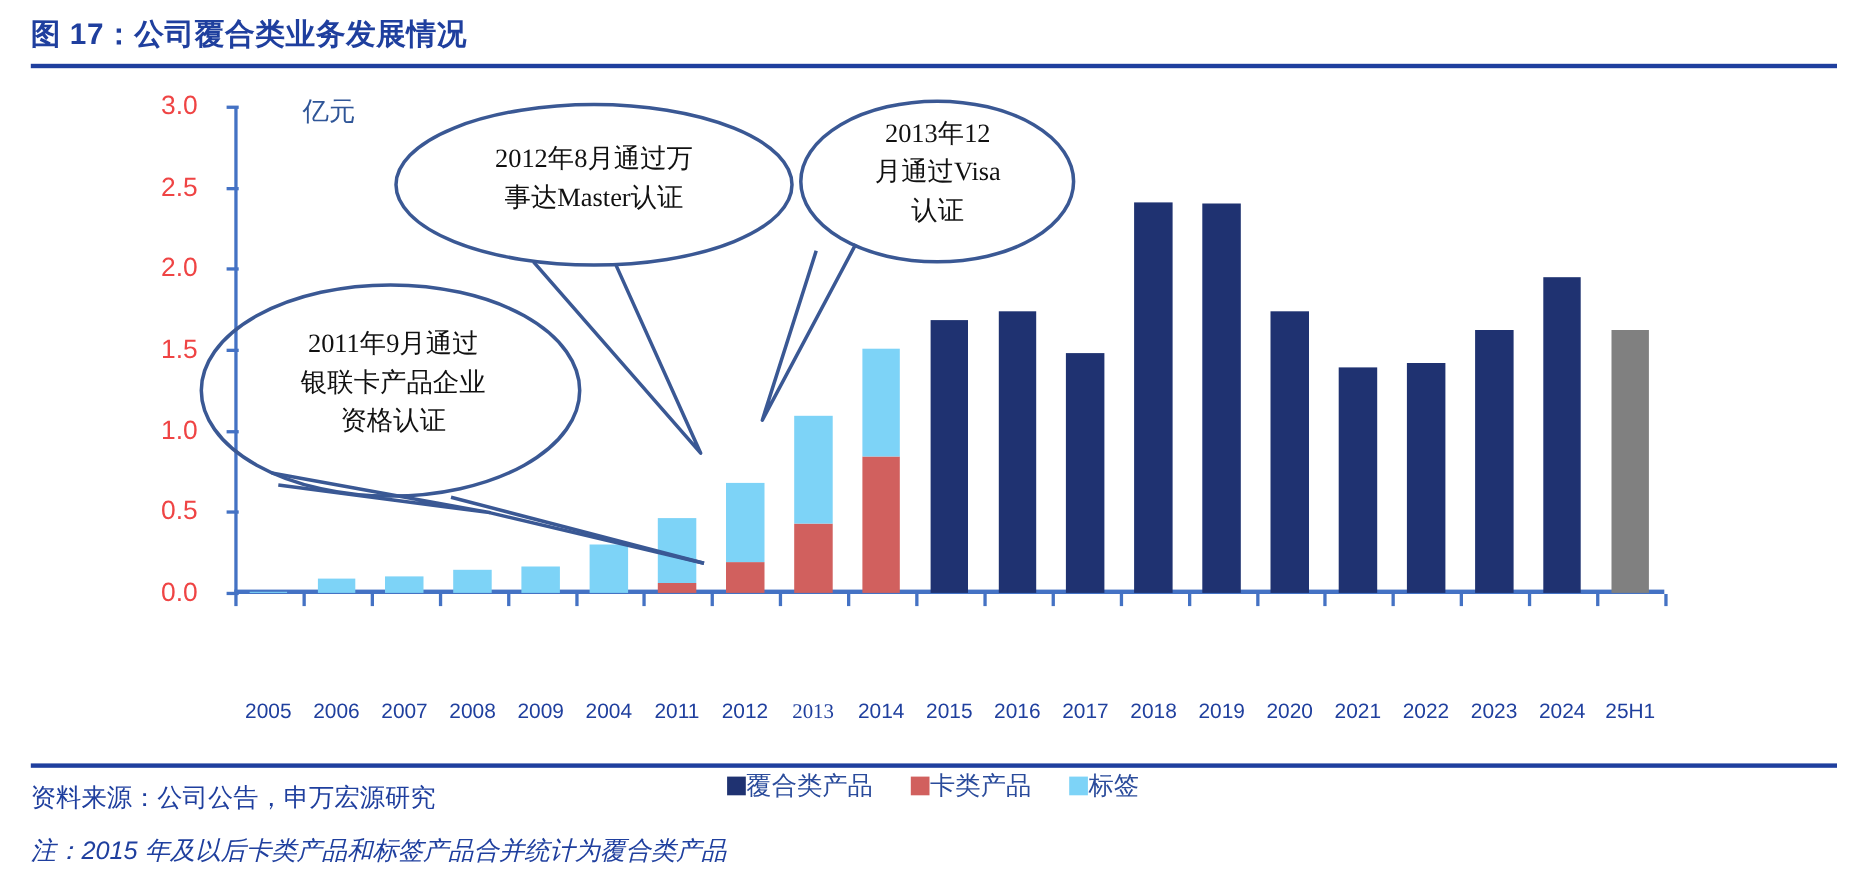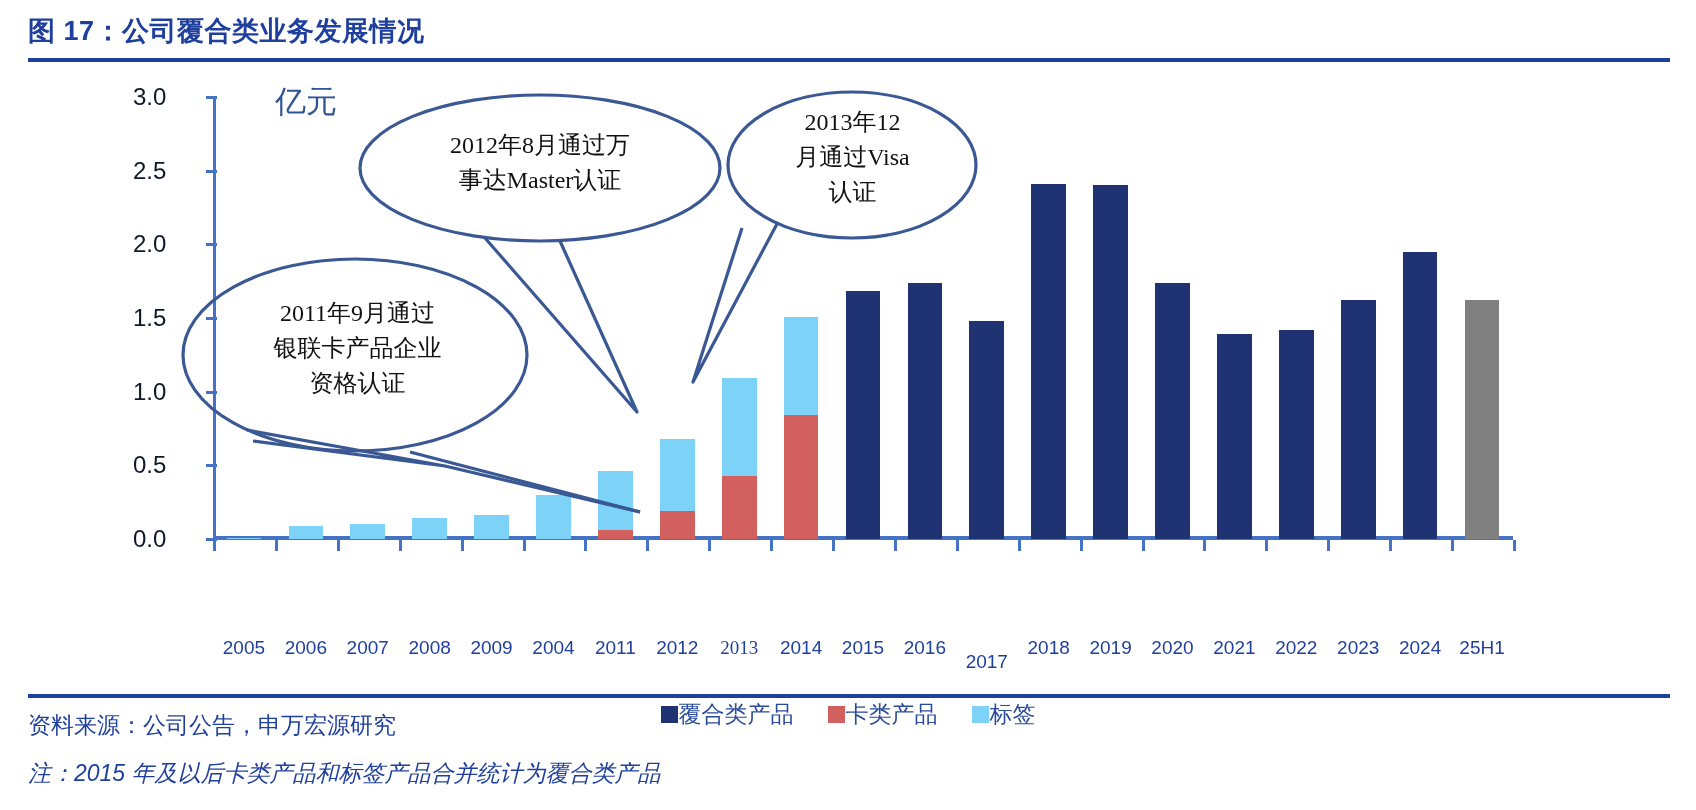--- a/index.html
+++ b/index.html
@@ -24,27 +24,27 @@
   .plot{position:absolute;left:0;top:78px;width:1696px;height:500px;}
 
   .y-axis-line{
     position:absolute;left:213px;top:19px;width:3px;height:442px;background:#4472c4;
   }
   .x-axis-line{
     position:absolute;left:213px;top:458px;width:1300px;height:4px;background:#4472c4;
   }
   .ytick{position:absolute;left:206px;width:11px;height:3px;background:#4472c4;}
   .ytick-label{
-    position:absolute;right:0;width:60px;text-align:left;
-    font-size:24px;color:#0f172a;line-height:24px;
+    position:absolute;right:0;width:60px;text-align:center;
+    font-size:24px;color:#ef4444;line-height:24px;
   }
   .xtick{position:absolute;top:462px;width:3px;height:11px;background:#4472c4;}
 
   .unit-label{
-    position:absolute;left:275px;top:12px;font-size:31px;color:#2f5597;line-height:24px;
+    position:absolute;left:275px;top:12px;font-size:24px;color:#2f5597;line-height:24px;
   }
 
   
   .bars{position:absolute;left:213px;top:19px;width:1300px;height:442px;}
   .bar-group{position:absolute;bottom:0;}
   .seg{position:absolute;left:0;width:100%;}
   .seg.navy{background:#1f3271;}
   .seg.red{background:#d1605e;}
   .seg.blue{background:#7dd3f7;}
   .seg.gray{background:#808080;}
@@ -219,21 +219,21 @@
         <div class="xlabel" style="left: 123.81px; width: 61.9048px;">2007</div>
         <div class="xlabel" style="left: 185.714px; width: 61.9048px;">2008</div>
         <div class="xlabel" style="left: 247.619px; width: 61.9048px;">2009</div>
         <div class="xlabel" style="left: 309.524px; width: 61.9048px;">2004</div>
         <div class="xlabel" style="left: 371.429px; width: 61.9048px;">2011</div>
         <div class="xlabel" style="left: 433.333px; width: 61.9048px;">2012</div>
         <div class="xlabel" style="left: 495.238px; width: 61.9048px; font-family: Liberation Serif, serif;">2013</div>
         <div class="xlabel" style="left: 557.143px; width: 61.9048px;">2014</div>
         <div class="xlabel" style="left: 619.048px; width: 61.9048px;">2015</div>
         <div class="xlabel" style="left: 680.952px; width: 61.9048px;">2016</div>
-        <div class="xlabel" style="left: 742.857px; width: 61.9048px; margin-top: 14px;">2017</div>
+        <div class="xlabel" style="left: 742.857px; width: 61.9048px;">2017</div>
         <div class="xlabel" style="left: 804.762px; width: 61.9048px;">2018</div>
         <div class="xlabel" style="left: 866.667px; width: 61.9048px;">2019</div>
         <div class="xlabel" style="left: 928.571px; width: 61.9048px;">2020</div>
         <div class="xlabel" style="left: 990.476px; width: 61.9048px;">2021</div>
         <div class="xlabel" style="left: 1052.38px; width: 61.9048px;">2022</div>
         <div class="xlabel" style="left: 1114.29px; width: 61.9048px;">2023</div>
         <div class="xlabel" style="left: 1176.19px; width: 61.9048px;">2024</div>
         <div class="xlabel" style="left: 1238.1px; width: 61.9048px;">25H1</div>
       </div>
 

